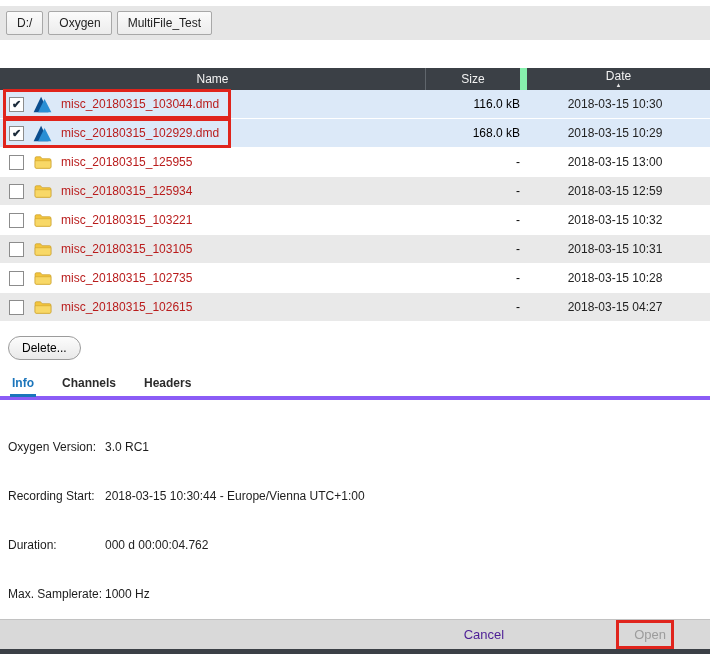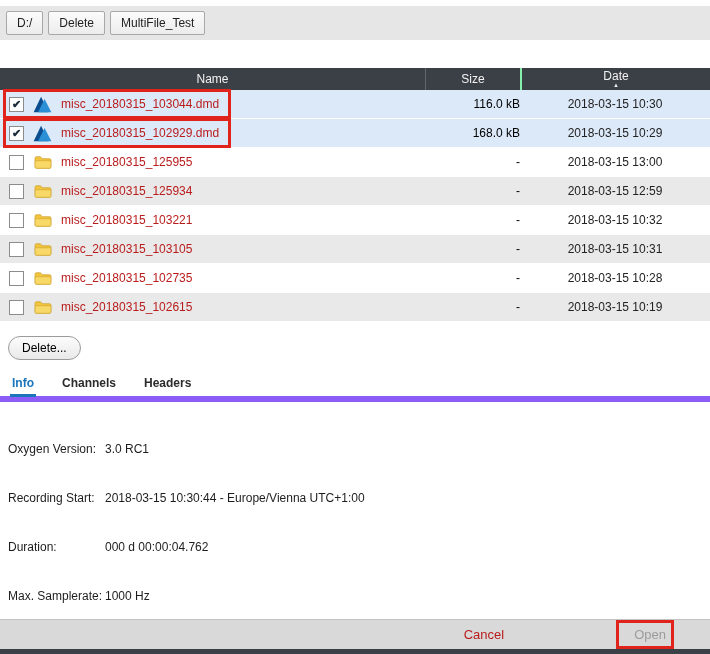--- a/index.html
+++ b/index.html
@@ -10,21 +10,21 @@
   
   .crumb-bar { margin-top:6px; height:34px; background:#e6e6e6; display:flex; align-items:center; padding:0 6px; gap:5px; }
   .crumb { padding:4px 10px; background:linear-gradient(#fbfbfb,#ececec); border:1px solid #a8a8a8; border-radius:2px; font-size:12px; color:#222; cursor:pointer; font-family:inherit; }
 
   
   .table { margin-top:28px; }
   .thead { display:flex; height:22px; background:var(--header-bg,#3b4046); color:#f2f2f2; }
   .th { display:flex; align-items:center; justify-content:center; font-size:12px; cursor:pointer; }
   .th-name { width:425px; }
   .th-size { width:95px; border-left:1px solid #60666c; }
-  .th-date { width:190px; border-left:2px solid #86efac; flex-direction:column; line-height:11px; padding-top:0; }
+  .th-date { width:190px; border-left:7px solid #86efac; flex-direction:column; line-height:11px; padding-top:0; }
   .sort-arrow { font-size:6px; line-height:6px; color:#e8e8e8; }
 
   .file-row { display:flex; height:29px; align-items:center; border-bottom:1px solid #fff; }
   .file-row.plain { background:#fff; }
   .file-row.alt { background:var(--alt-row,#e9e9e9); }
   .file-row.selected { background:var(--selection,#dce9f8); }
   .name-cell { width:425px; height:100%; display:flex; align-items:center; }
   .row-left { position:relative; display:flex; align-items:center; height:100%; width:230px; padding-left:9px; gap:9px; }
   .file-row.annotated .row-left::after { content:""; position:absolute; left:3px; right:-1px; top:-1px; bottom:-1px; border:3px solid var(--annotation,#e0241c); pointer-events:none; z-index:4; }
   .checkbox { width:15px; height:15px; background:#fff; border:1px solid #8c8c8c; display:inline-flex; align-items:center; justify-content:center; flex:0 0 auto; cursor:pointer; }
@@ -33,48 +33,48 @@
   .icon { display:none; width:19px; height:17px; flex:0 0 auto; align-items:center; justify-content:center; }
   .file-row.dmd .icon-dmd { display:inline-flex; }
   .file-row.folder .icon-folder { display:inline-flex; }
   .file-name { font-size:12px; color:#b91c1c; white-space:nowrap; }
   .size-cell { width:95px; text-align:right; color:#000000; }
   .date-cell { width:190px; text-align:center; color:#222; }
 
   .delete-btn { margin:14px 0 0 8px; padding:4px 13px; background:linear-gradient(#fcfcfc,#e9e9e9); border:1px solid #9b9b9b; border-radius:12px; font-family:inherit; font-size:12px; cursor:pointer; }
 
   
-  .tabs { margin-top:14px; display:flex; gap:24px; padding:0 10px; border-bottom:6px solid #8b5cf6; }
+  .tabs { margin-top:14px; display:flex; gap:24px; padding:0 10px; border-bottom:4px solid #8b5cf6; }
   .tab { padding:2px 2px 4px; font-weight:bold; color:#2b2b2b; border-bottom:3px solid transparent; margin-bottom:-1px; cursor:pointer; font-size:12px; }
   .tab.active { color:var(--accent,#1b75bb); border-bottom-color:var(--accent,#1b75bb); }
 
   
   .info-panel { padding:9px 8px; }
   .info-field { position:relative; display:flex; line-height:22px; width:max-content;margin-top:27px; }
   .f-label { width:97px; flex:0 0 auto; color:#1d1d1d; white-space:nowrap; }
   .f-value { color:#1d1d1d; white-space:nowrap; }
   .info-field.emph .f-label { font-weight:bold; }
   .info-field.annotated::after { content:""; position:absolute; left:-6px; right:-9px; top:-2px; bottom:-2px; border:3px solid var(--annotation,#e0241c); pointer-events:none; }
 
   
   .footer { position:absolute; left:0; right:0; bottom:5px; height:30px; background:#d9d9d9; border-top:1px solid #c2c2c2; display:flex; align-items:center; justify-content:flex-end; }
   .footer-btn { background:none; border:none; font-family:inherit; font-size:13px; }
-  .cancel-btn { color:#b91c1c; margin-right:130px; cursor:pointer; }
+  .cancel-btn { color:#4c1d95; margin-right:130px; cursor:pointer; }
   .open-btn { position:relative; color:#9c9c9c; margin-right:44px; cursor:default; }
   .open-btn::after { content:""; position:absolute; left:-18px; right:-8px; top:-7px; bottom:-7px; border:3px solid var(--annotation,#e0241c); }
   .footer-strip { position:absolute; left:0; right:0; bottom:0; height:5px; background:var(--header-bg,#3b4046); }
 </style>
 </head>
 <body>
 
 <div class="dialog">
 
   <div class="crumb-bar">
       <button class="crumb">D:/</button>
-      <button class="crumb">Delete</button>
+      <button class="crumb">Oxygen</button>
       <button class="crumb">MultiFile_Test</button>
     </div>
 
   <div class="table">
     <div class="thead">
       <div class="th th-name">Name</div>
       <div class="th th-size">Size</div>
       <div class="th th-date">
         <span>Date</span>
         <span class="sort-arrow">▲</span>
@@ -224,21 +224,21 @@
         <span class="icon icon-folder">
           <svg viewBox="0 0 20 17" width="18" height="15">
             <path d="M1 3.5 C1 2.7 1.6 2 2.4 2 H7.2 L9 4.2 H17.6 C18.4 4.2 19 4.9 19 5.7 V13.6 C19 14.4 18.4 15 17.6 15 H2.4 C1.6 15 1 14.4 1 13.6 Z" fill="#f3c53d" stroke="#c99d27" stroke-width="0.8"></path>
             <path d="M1 6.5 H19 V13.6 C19 14.4 18.4 15 17.6 15 H2.4 C1.6 15 1 14.4 1 13.6 Z" fill="#f8d867" stroke="#c99d27" stroke-width="0.6"></path>
           </svg>
         </span>
         <span class="file-name">misc_20180315_102615</span>
       </div>
     </div>
     <div class="size-cell">-</div>
-    <div class="date-cell">2018-03-15 10:19</div>
+    <div class="date-cell">2018-03-15 04:27</div>
   </div>
       </div>
   </div>
 
   <button class="delete-btn">Delete...</button>
 
   <div class="tabs" id="tab-bar">
       <div class="tab active">Info</div>
       <div class="tab">Channels</div>
       <div class="tab">Headers</div>

